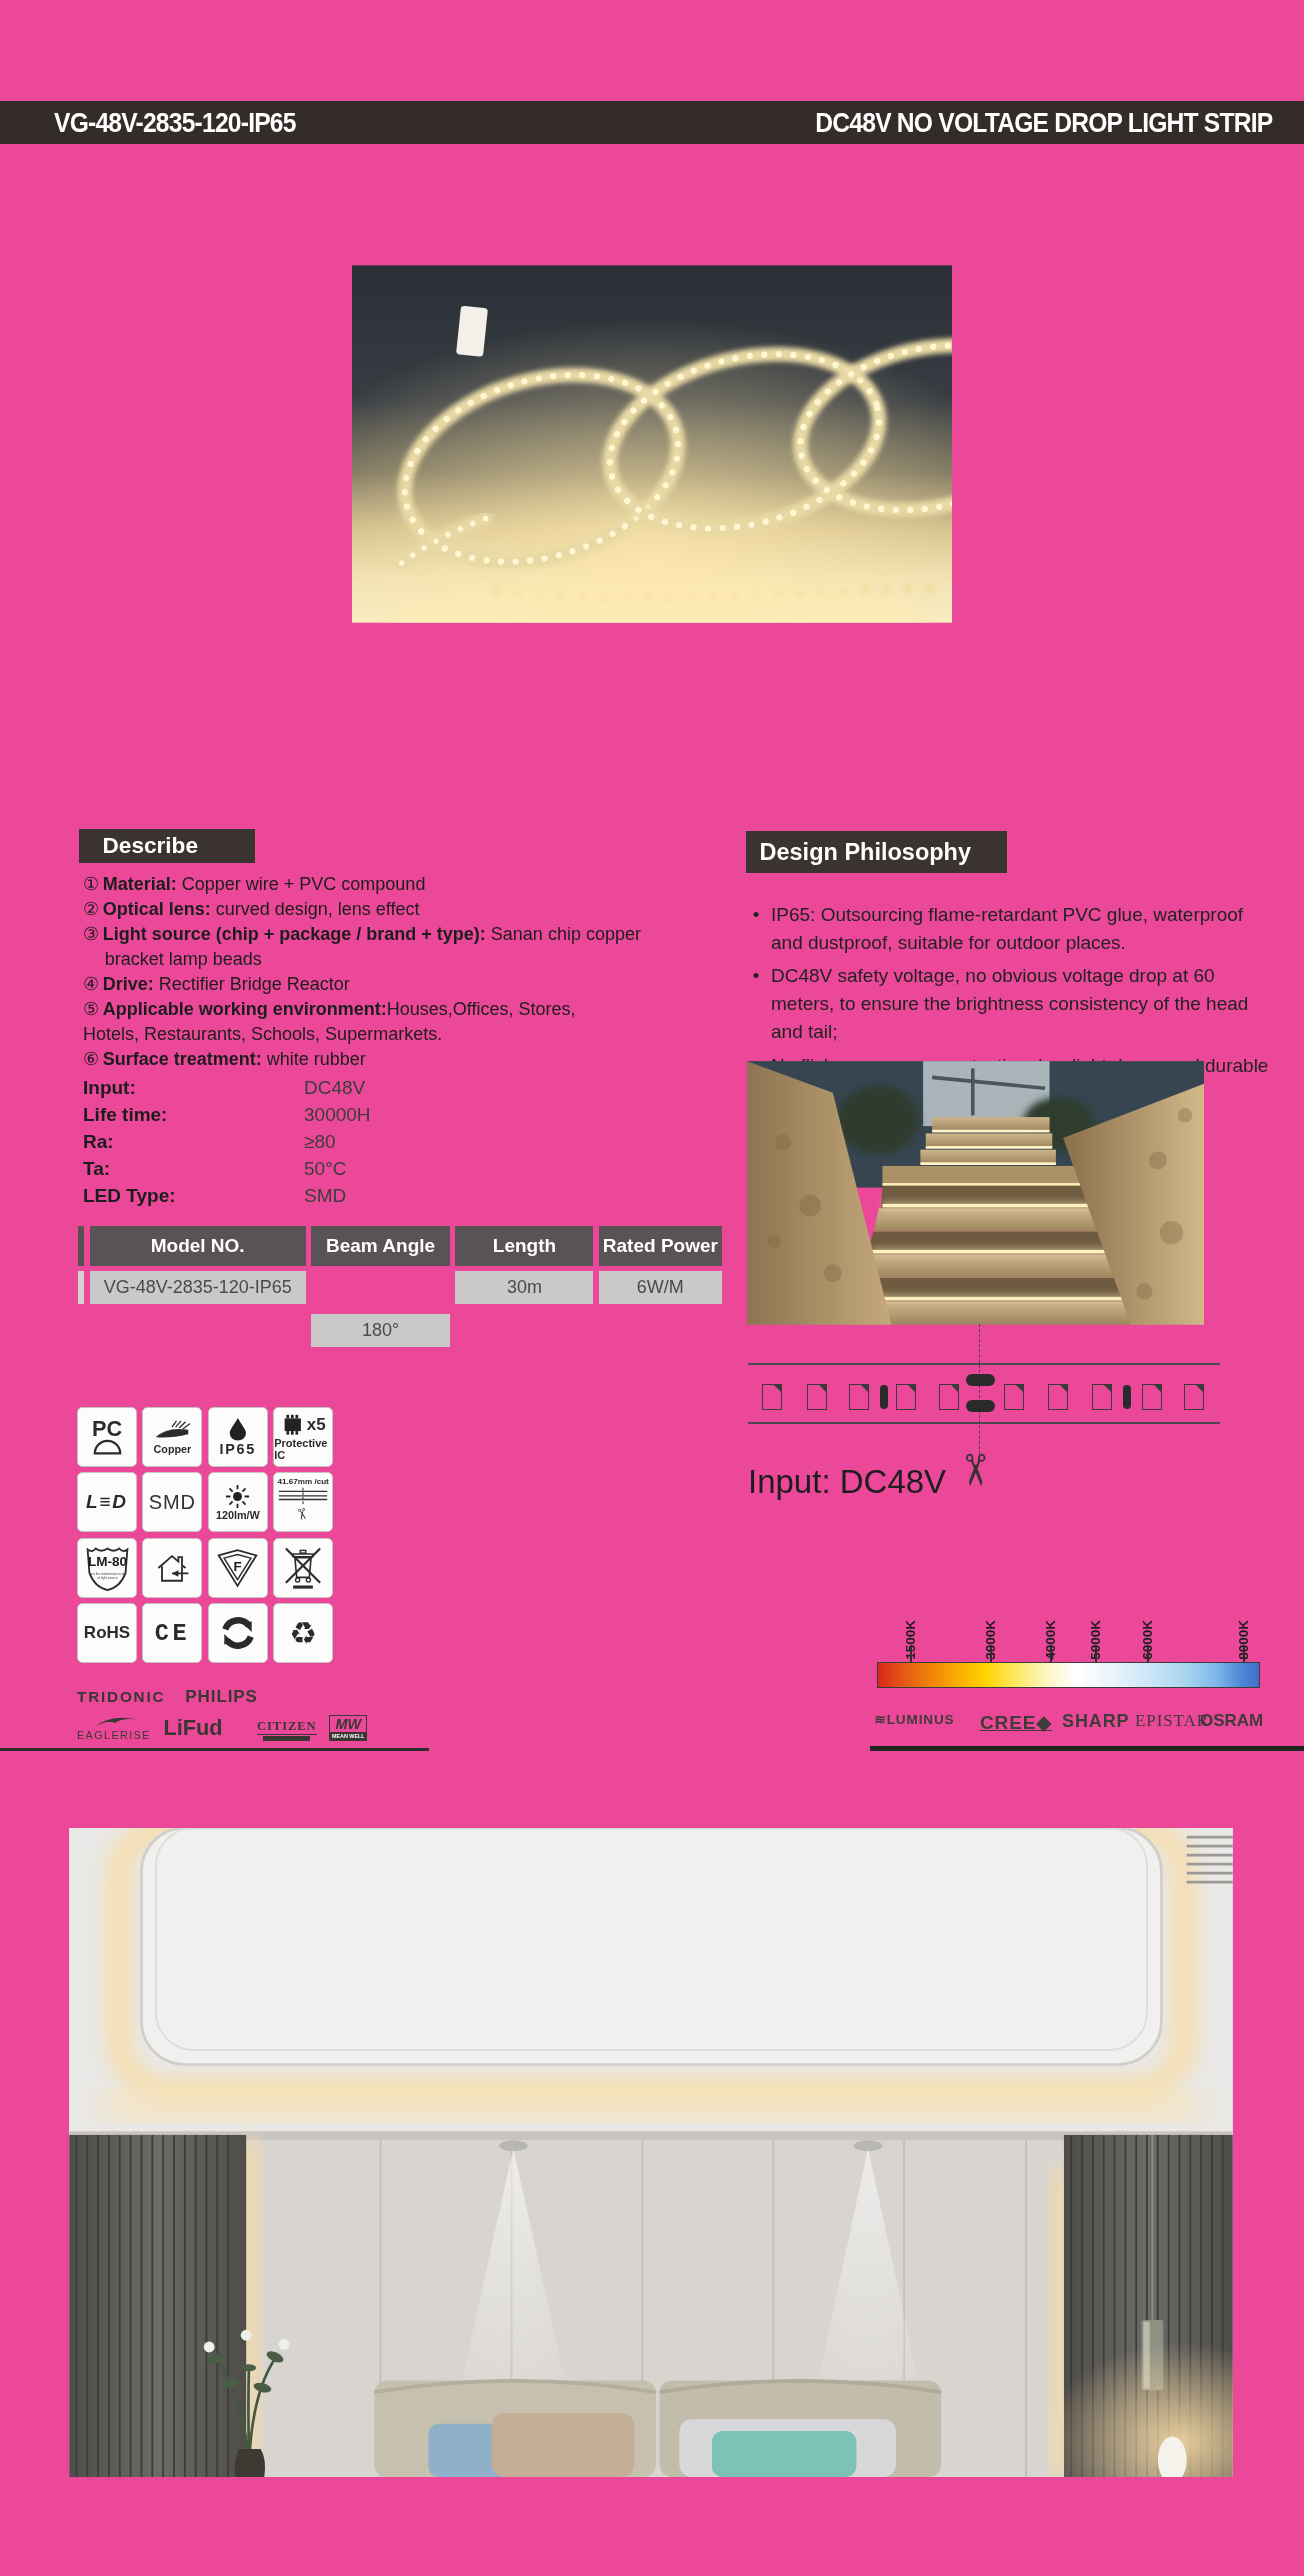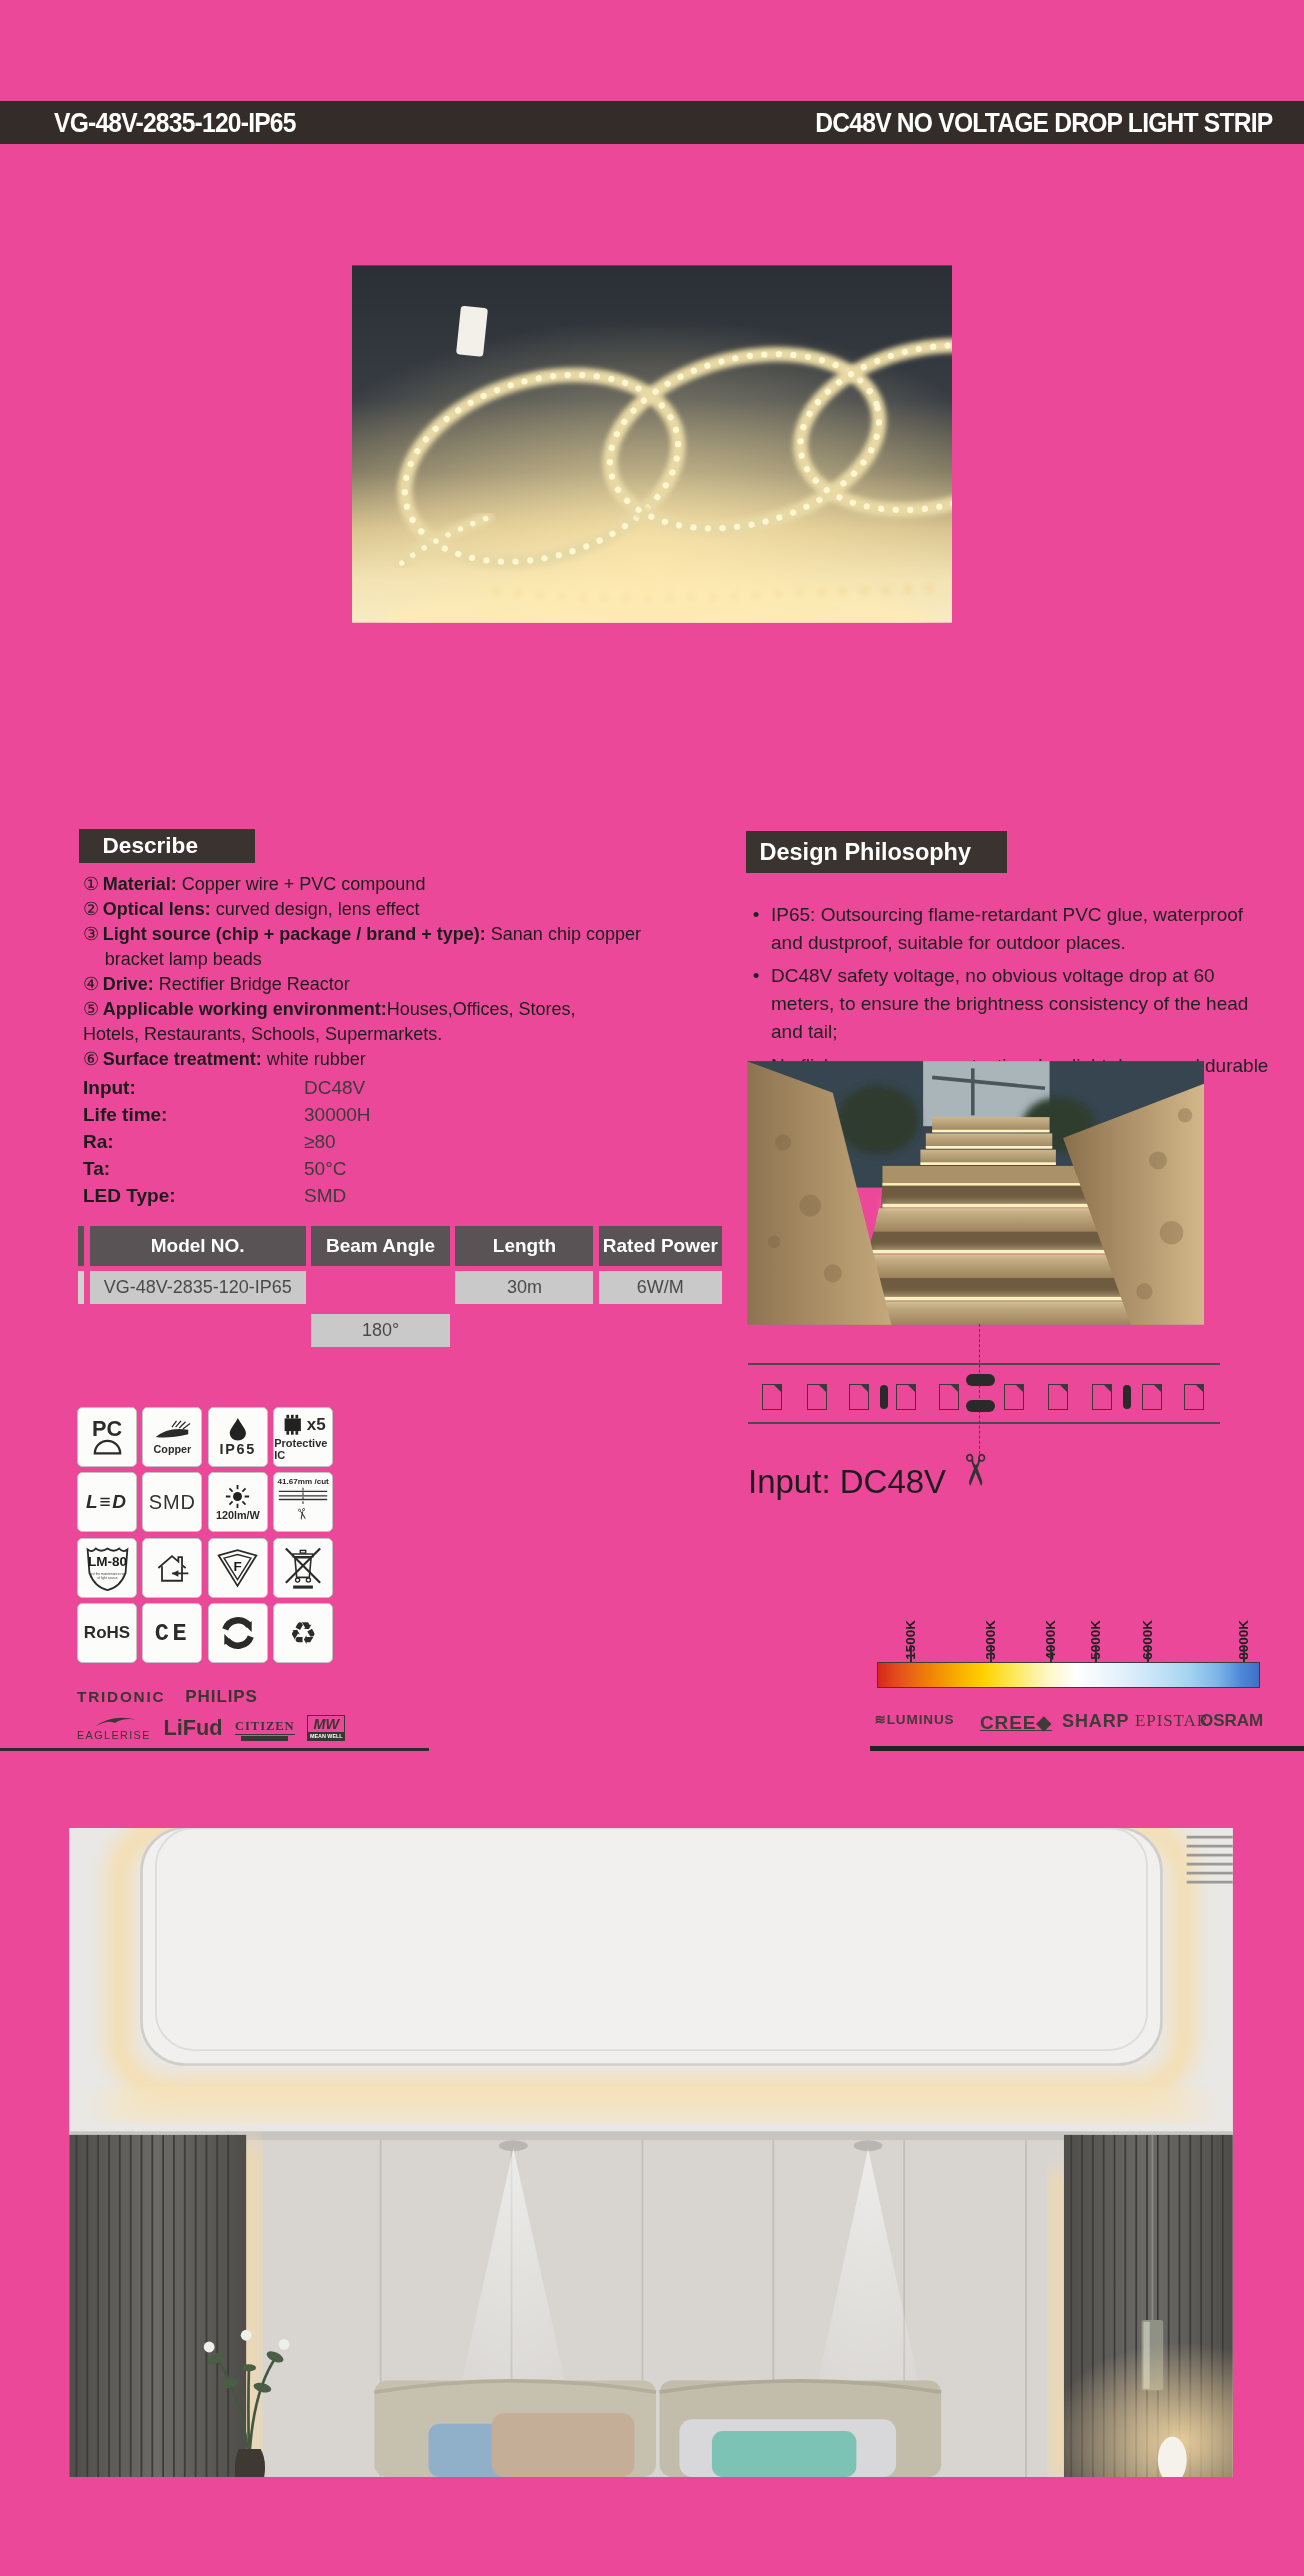--- a/index.html
+++ b/index.html
@@ -353,21 +353,21 @@
       <span style="font-size:17px;font-weight:bold;letter-spacing:0.9px;">PHILIPS</span>
     </div>
     <div style="display:flex;align-items:flex-end;gap:12.6px;margin-top:7.2px;">
       <span style="display:inline-flex;flex-direction:column;align-items:center;">
         <svg width="52" height="14.4" viewBox="0 0 58 16">
           <path d="M8 14 Q26 0 54 6 Q38 4 30 10 Q22 6 8 14 Z" fill="#3a3632"></path>
         </svg>
         <span style="font-size:10.8px;letter-spacing:1.4px;">EAGLERISE</span>
       </span>
       <span style="font-size:21.7px;font-weight:bold;">LiFud</span>
-      <span style="display:inline-flex;flex-direction:column;align-items:center;">
+      <span style="display:inline-flex;flex-direction:column;align-items:center;margin-left:22px;">
         <span style="font-family:'Liberation Serif',serif;font-size:12.6px;font-weight:bold;letter-spacing:0.9px;border-bottom:1.8px solid #3a3632;">CITIZEN</span>
         <span style="width:47px;height:4.5px;background:#3a3632;margin-top:0.9px;"></span>
       </span>
       <span style="display:inline-flex;flex-direction:column;align-items:stretch;border:1.8px solid #3a3632;">
         <span style="font-size:14.4px;font-weight:bold;font-style:italic;text-align:center;padding:0 3.6px;">MW</span>
         <span style="font-size:5.4px;font-weight:bold;color:#fff;background:#3a3632;text-align:center;padding:0.9px 1.8px;">MEAN WELL</span>
       </span>
     </div>
   </div>
   <div class="abs rule-left"></div>

